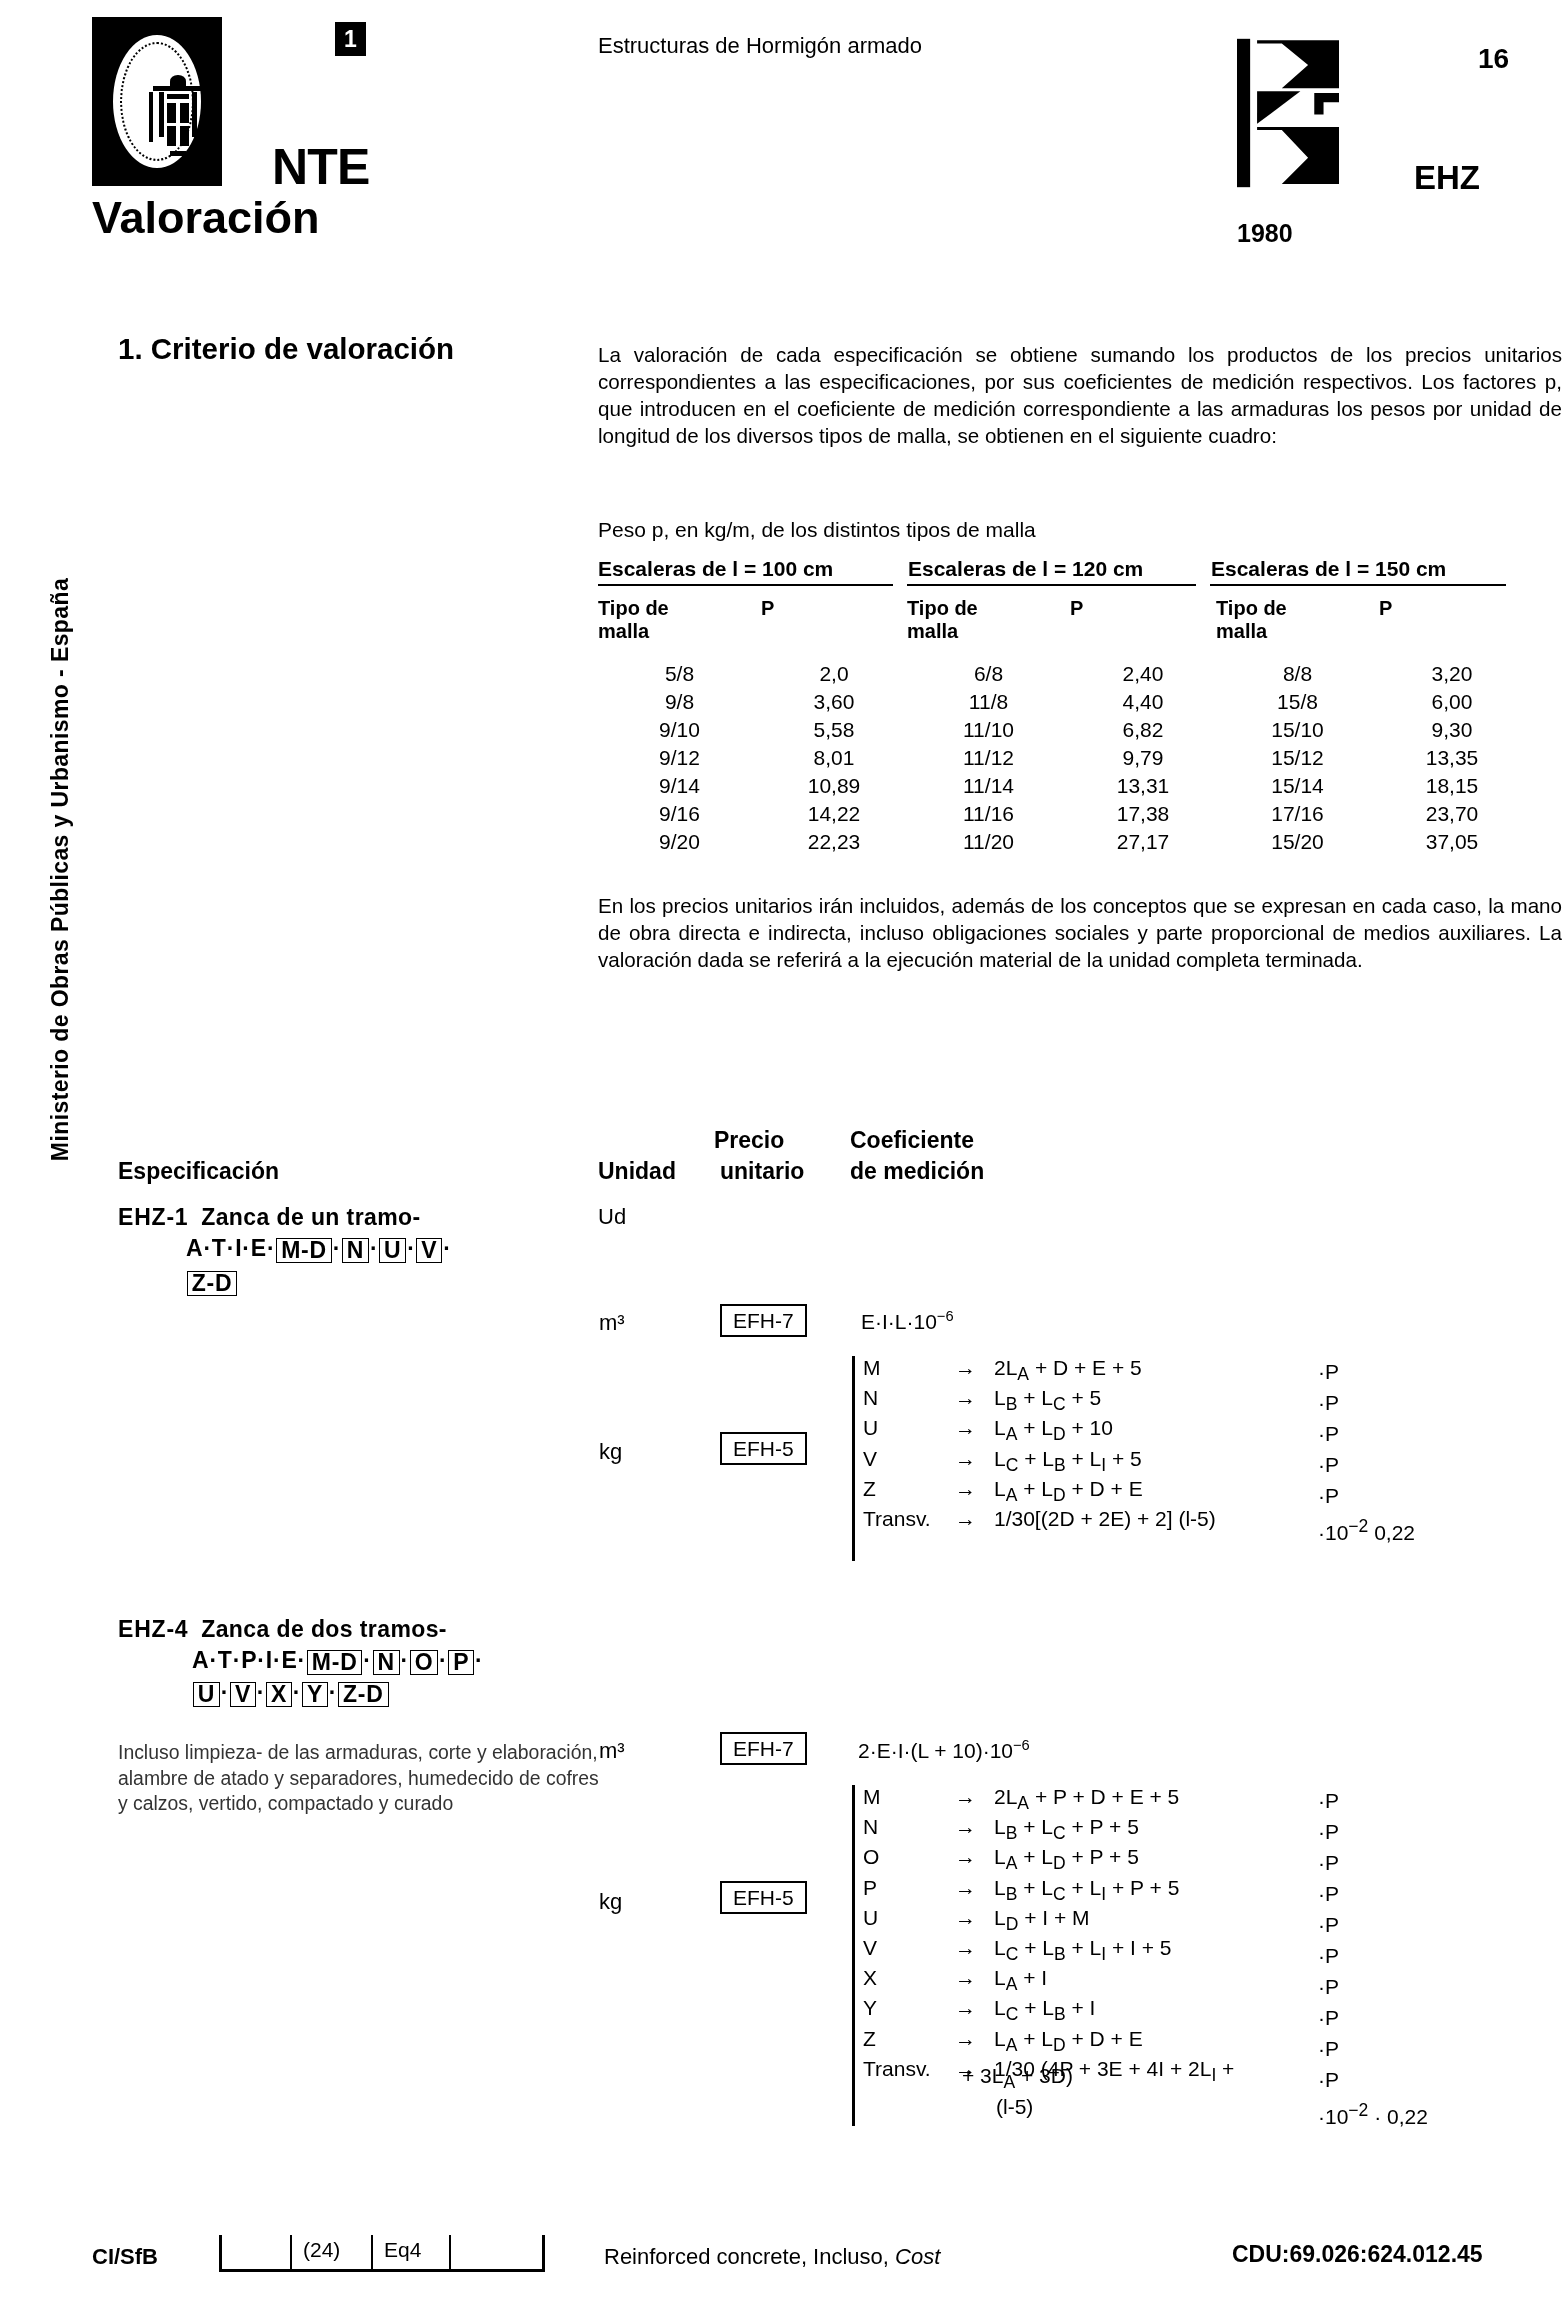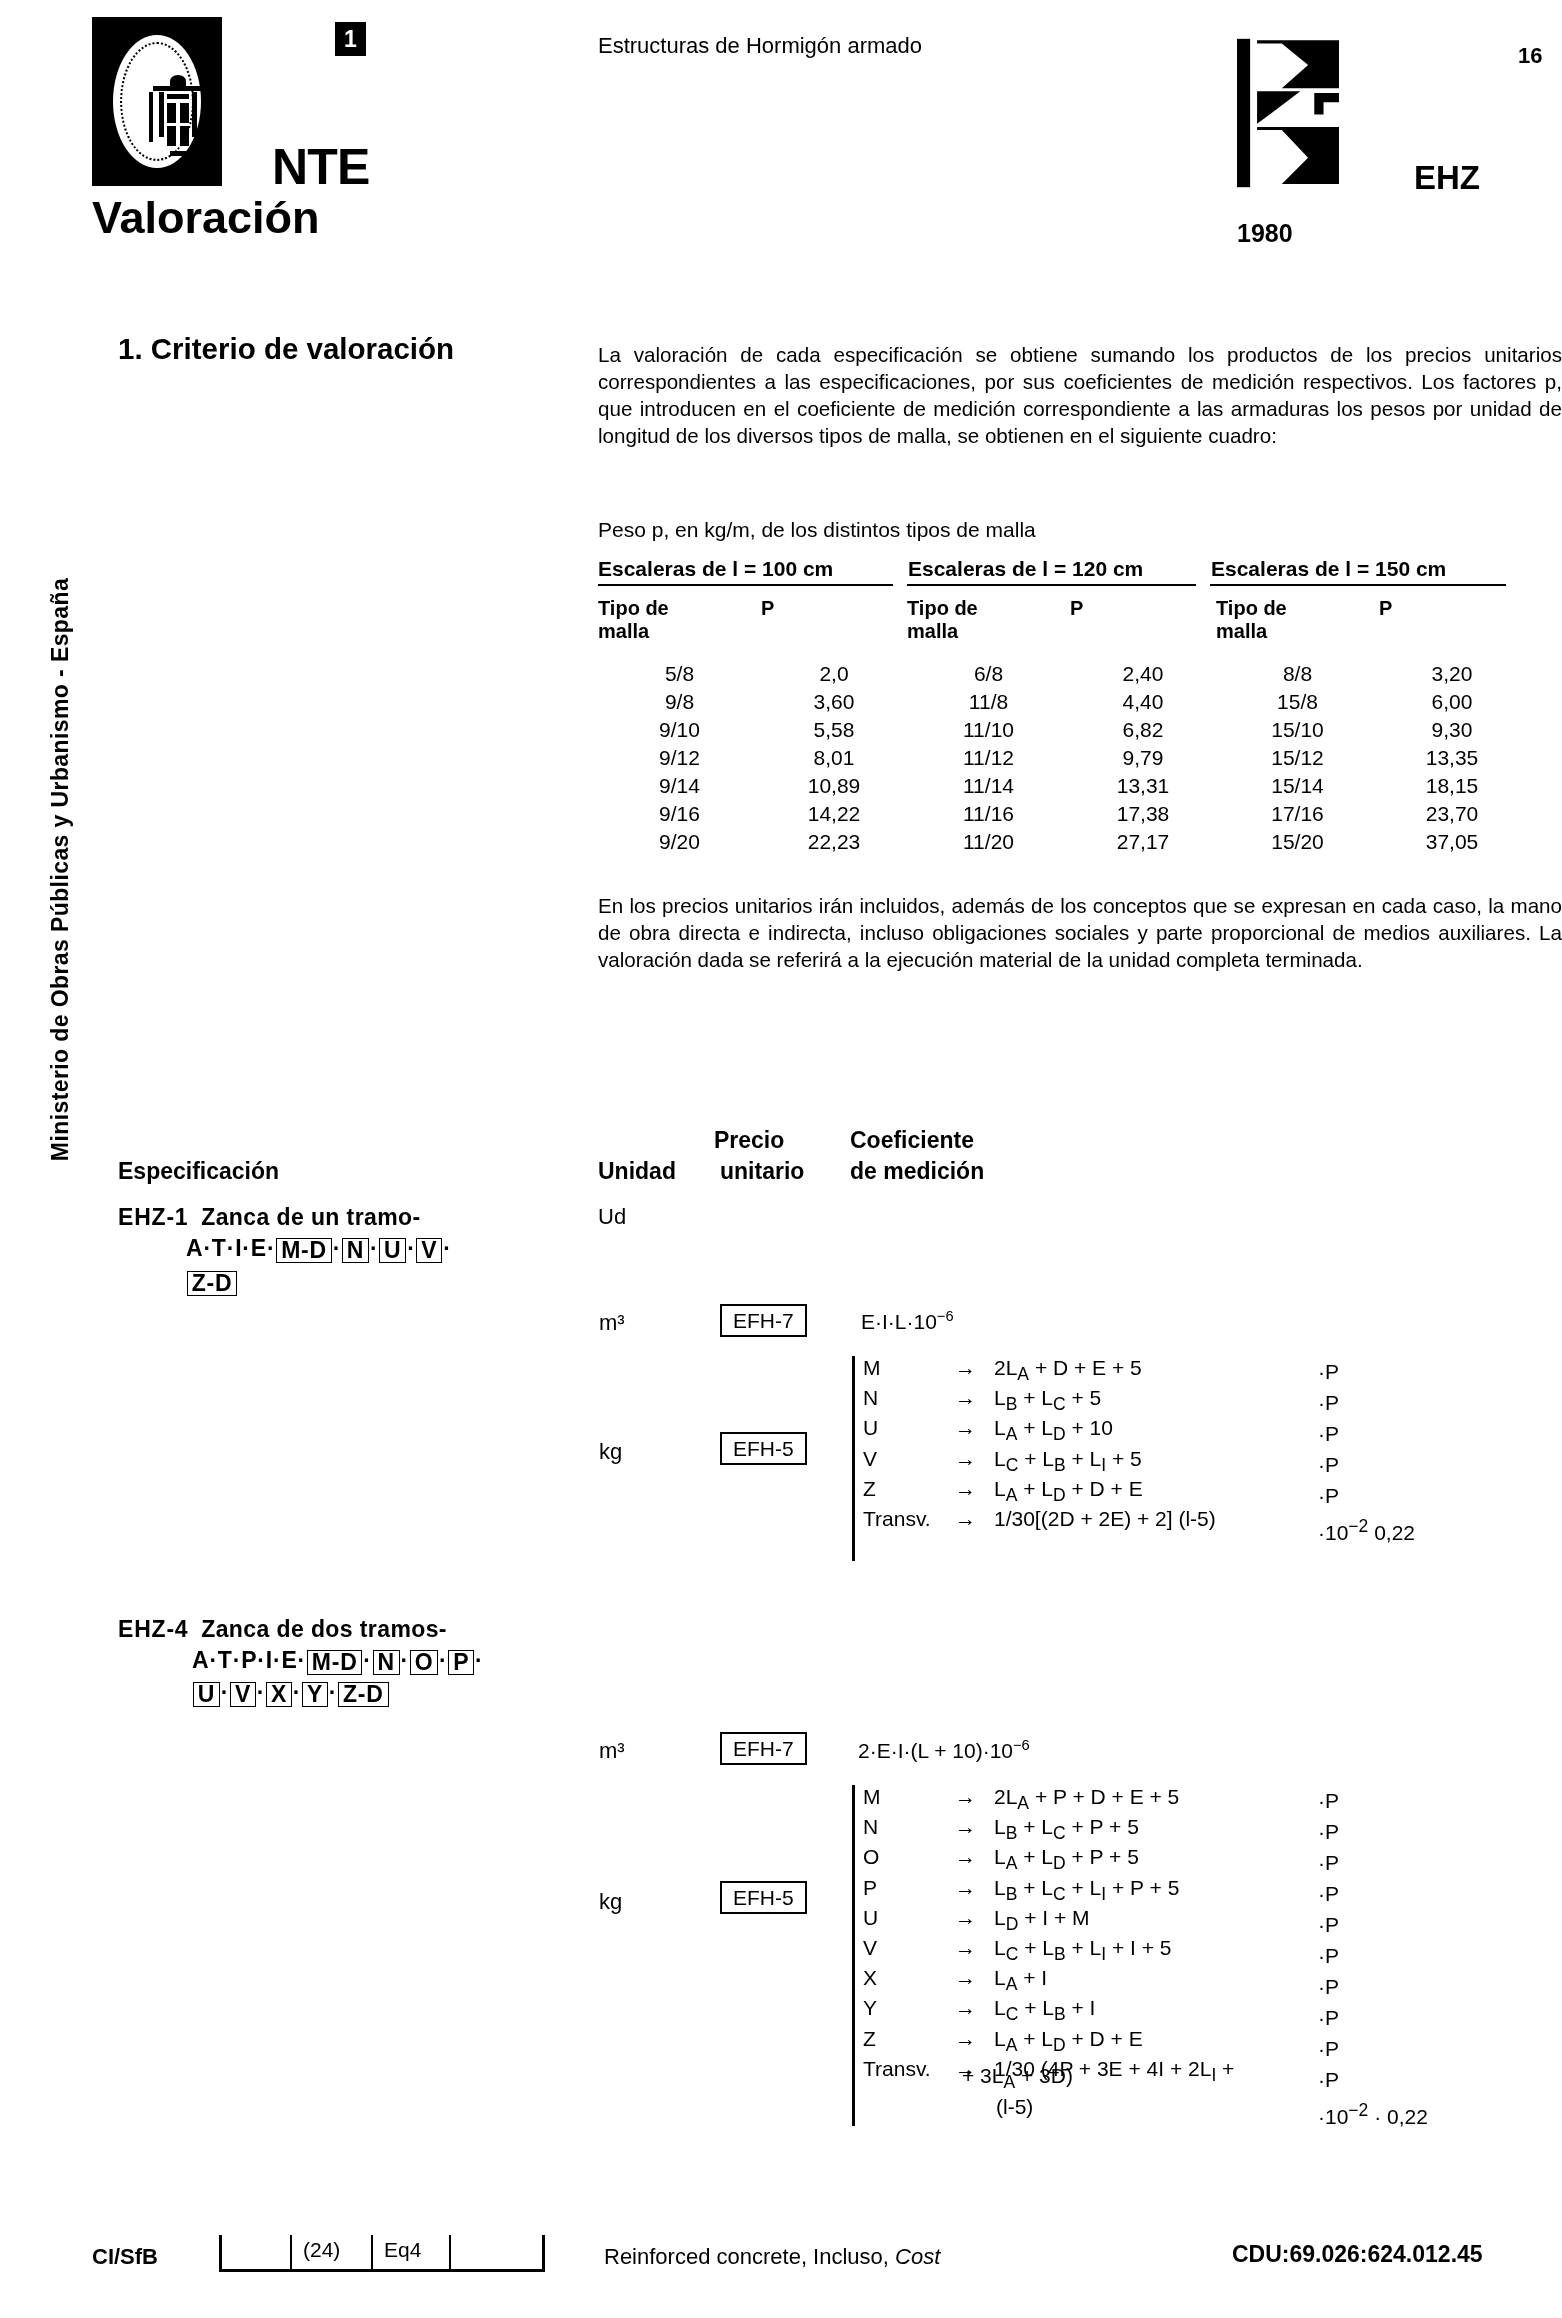--- a/index.html
+++ b/index.html
@@ -41,21 +41,21 @@
     left:335px;top:22px;width:31px;height:34px;background:#000;
     color:#fff;font-weight:bold;font-size:23px;text-align:center;line-height:34px;
   }
   #nte-word{left:272px;top:138px;font-size:50px;font-weight:bold;letter-spacing:-0.8px;}
   #valoracion-word{left:92px;top:192px;font-size:45px;font-weight:bold;}
 
   #doc-subject{left:598px;top:33px;font-size:22px;}
   #doc-title{left:591px;top:136px;font-size:64px;font-weight:bold;letter-spacing:-1.6px;}
 
   #ehz-logo{left:1237px;top:37px;width:102px;height:152px;}
-  #page-number{left:1478px;top:43px;font-size:22px;font-weight:bold;margin-left:40px;}
+  #page-number{left:1478px;top:43px;font-size:28px;font-weight:bold;}
   #ehz-code{left:1414px;top:159px;font-size:33px;font-weight:bold;}
   #doc-year{left:1237px;top:219px;font-size:25px;font-weight:bold;}
 
   
   #section1-title{left:118px;top:332px;font-size:29.5px;font-weight:bold;}
 
   .body-par{
     font-size:20.6px;line-height:27px;text-align:justify;
   }
   #criterio-par{left:598px;top:341px;width:964px;}
@@ -323,20 +323,21 @@
     <span class="spec-code">EHZ-4</span>
     <span class="spec-title" style="margin-left:9.3px;">Zanca de dos tramos-</span>
   </div>
   <div class="abs" style="left:192px;top:1647px;">
     <span class="spec-code">A·T·P·I·E·</span><span id="ehz2-boxes1" class="spec-code"><span class="boxed">M-D</span><span>·</span><span class="boxed">N</span><span>·</span><span class="boxed">O</span><span>·</span><span class="boxed">P</span><span>·</span></span>
   </div>
   <div class="abs" style="left:192px;top:1679px;">
     <span id="ehz2-boxes2" class="spec-code"><span class="boxed">U</span><span>·</span><span class="boxed">V</span><span>·</span><span class="boxed">X</span><span>·</span><span class="boxed">Y</span><span>·</span><span class="boxed">Z-D</span></span>
   </div>
 
+  <div class="abs spec-desc" style="left:118px;top:1740px;">Incluso limpieza- de las armaduras, corte y elaboración, alambre de atado y separadores, humedecido de cofres y calzos, vertido, compactado y curado</div>
 
   <div class="abs unit-cell" style="left:599px;top:1738px;">m³</div>
   <div class="abs unit-cell" style="left:599px;top:1889px;">kg</div>
 
   <div class="abs" style="left:720px;top:1732px;">
     <span class="ref-box">EFH-7</span>
   </div>
   <div class="abs" style="left:720px;top:1881px;">
     <span class="ref-box">EFH-5</span>
   </div>

